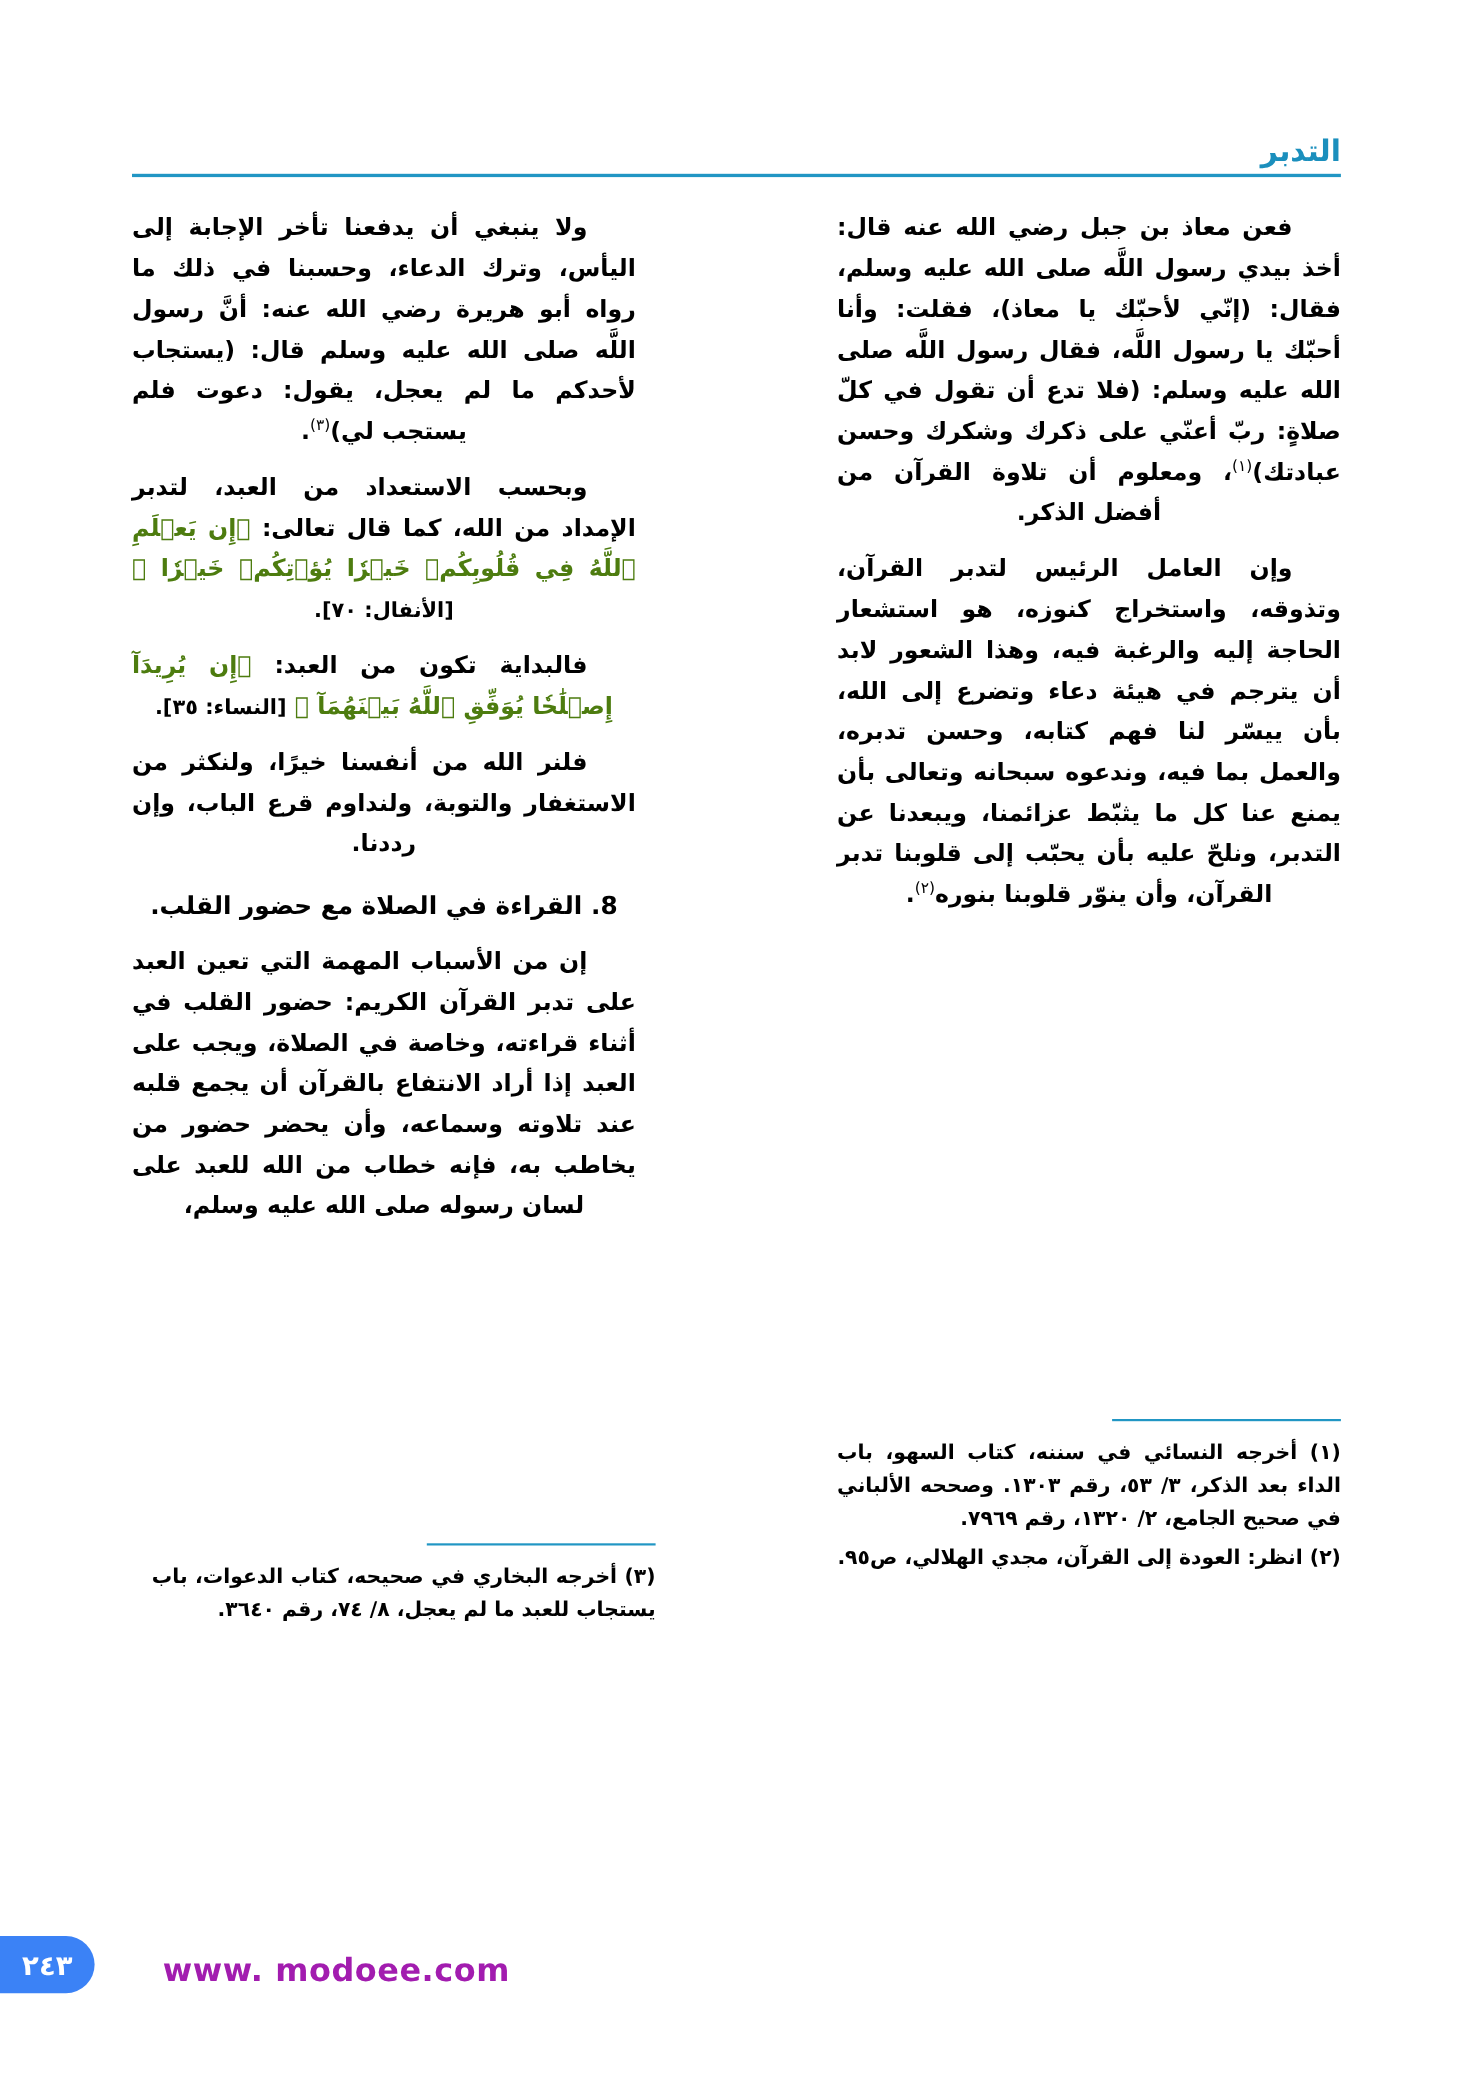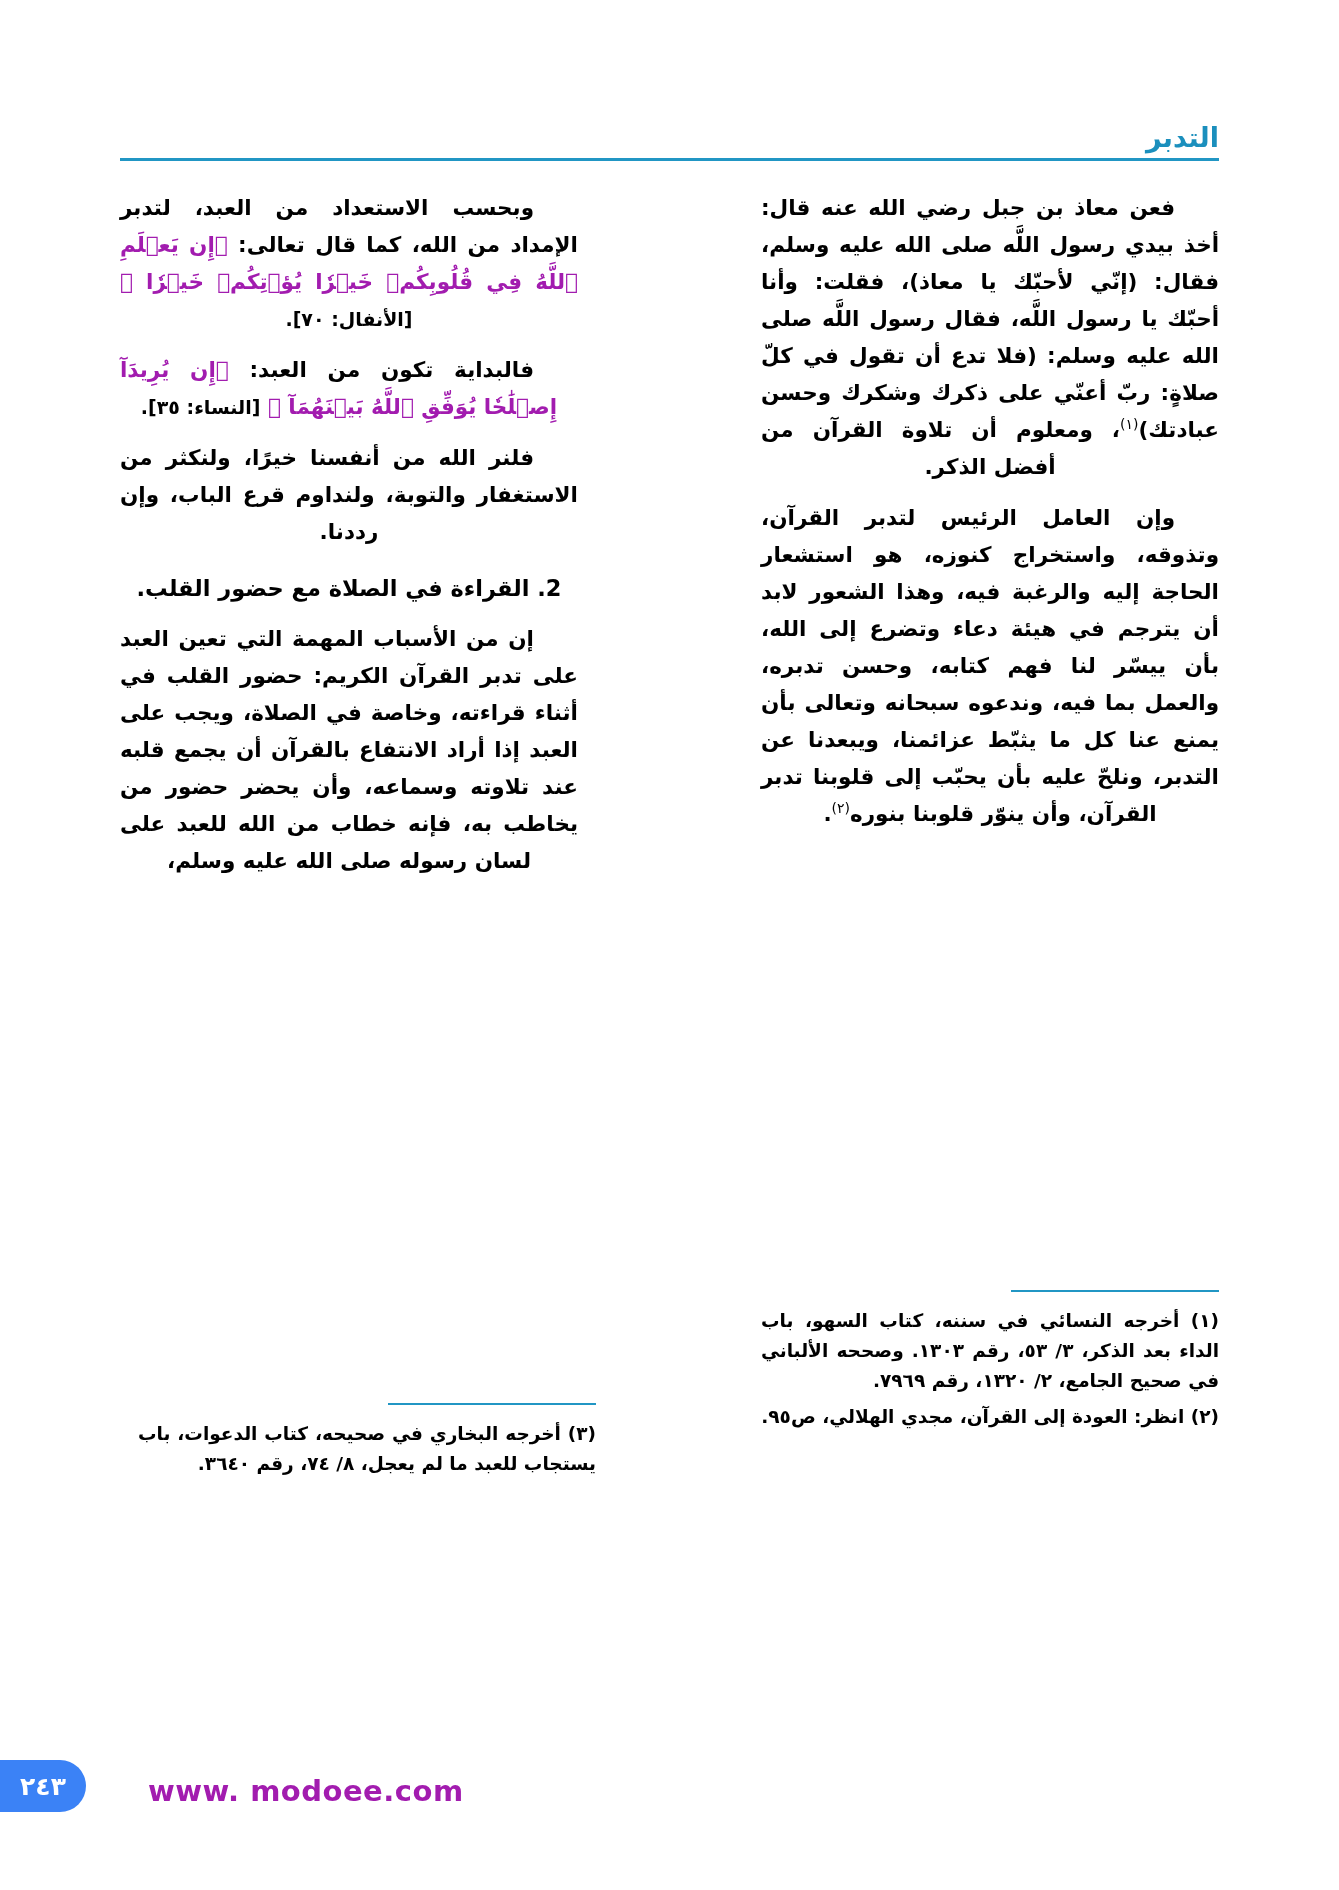--- a/index.html
+++ b/index.html
@@ -66,21 +66,21 @@
     margin: 0 0 14px 0;
     font-size: 21.5px;
     line-height: 1.72;
     font-weight: bold;
     text-align: justify;
     text-justify: inter-word;
   }
   p.body.indent { text-indent: 44px; }
 
   .quran {
-    color: #a21caf;
+    color: #4d7c0f;
     font-weight: bold;
   }
   .ref-inline {
     font-size: 19px;
     font-weight: bold;
     margin-top: 28px;
   }
   .sup {
     font-size: 14px;
     vertical-align: super;
@@ -168,28 +168,29 @@
   </div>
 
   <div class="col col-right">
 
     <p class="body indent"><span>فعن معاذ بن جبل رضي الله عنه قال: أخذ بيدي رسول اللَّه صلى الله عليه وسلم، فقال: (إنّي لأحبّك يا معاذ)، فقلت: وأنا أحبّك يا رسول اللَّه، فقال رسول اللَّه صلى الله عليه وسلم: (فلا تدع أن تقول في كلّ صلاةٍ: ربّ أعنّي على ذكرك وشكرك وحسن عبادتك)</span><span class="sup">(١)</span><span>، ومعلوم أن تلاوة القرآن من أفضل الذكر.</span></p>
 
     <p class="body indent"><span>وإن العامل الرئيس لتدبر القرآن، وتذوقه، واستخراج كنوزه، هو استشعار الحاجة إليه والرغبة فيه، وهذا الشعور لابد أن يترجم في هيئة دعاء وتضرع إلى الله، بأن ييسّر لنا فهم كتابه، وحسن تدبره، والعمل بما فيه، وندعوه سبحانه وتعالى بأن يمنع عنا كل ما يثبّط عزائمنا، ويبعدنا عن التدبر، ونلحّ عليه بأن يحبّب إلى قلوبنا تدبر القرآن، وأن ينوّر قلوبنا بنوره</span><span class="sup">(٢)</span><span>.</span></p>
   </div>
 
   <div class="col col-left">
+    <p class="body indent"><span>ولا ينبغي أن يدفعنا تأخر الإجابة إلى اليأس، وترك الدعاء، وحسبنا في ذلك ما رواه أبو هريرة رضي الله عنه: أنَّ رسول اللَّه صلى الله عليه وسلم قال: (يستجاب لأحدكم ما لم يعجل، يقول: دعوت فلم يستجب لي)</span><span class="sup">(٣)</span><span>.</span></p>
 
     <p class="body indent"><span>وبحسب الاستعداد من العبد، لتدبر الإمداد من الله، كما قال تعالى:</span> <span class="quran">﴿إِن يَعۡلَمِ ٱللَّهُ فِي قُلُوبِكُمۡ خَيۡرٗا يُؤۡتِكُمۡ خَيۡرٗا ﴾</span> <span class="ref-inline">[الأنفال: ٧٠].</span></p>
 
     <p class="body indent"><span>فالبداية تكون من العبد:</span> <span class="quran">﴿إِن يُرِيدَآ إِصۡلَٰحٗا يُوَفِّقِ ٱللَّهُ بَيۡنَهُمَآ ﴾</span> <span class="ref-inline">[النساء: ٣٥].</span></p>
 
     <p class="body indent">فلنر الله من أنفسنا خيرًا، ولنكثر من الاستغفار والتوبة، ولنداوم قرع الباب، وإن رددنا.</p>
 
-    <p class="numbered">2. القراءة في الصلاة مع حضور القلب.</p>
+    <p class="numbered">8. القراءة في الصلاة مع حضور القلب.</p>
 
     <p class="body indent">إن من الأسباب المهمة التي تعين العبد على تدبر القرآن الكريم: حضور القلب في أثناء قراءته، وخاصة في الصلاة، ويجب على العبد إذا أراد الانتفاع بالقرآن أن يجمع قلبه عند تلاوته وسماعه، وأن يحضر حضور من يخاطب به، فإنه خطاب من الله للعبد على لسان رسوله صلى الله عليه وسلم،</p>
   </div>
 
   <div class="footnotes footnotes-right">
     <div class="fn-rule"></div>
     <p class="fn"><span class="marker">(١)</span> <span>أخرجه النسائي في سننه، كتاب السهو، باب الداء بعد الذكر، ٣/ ٥٣، رقم ١٣٠٣. وصححه الألباني في صحيح الجامع، ٢/ ١٣٢٠، رقم ٧٩٦٩.</span></p>
     <p class="fn"><span class="marker">(٢)</span> <span>انظر: العودة إلى القرآن، مجدي الهلالي، ص٩٥.</span></p>
   </div>
 

